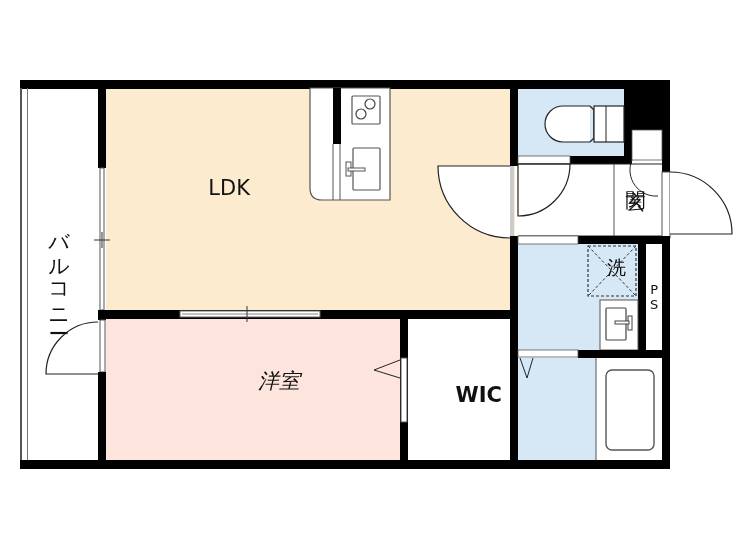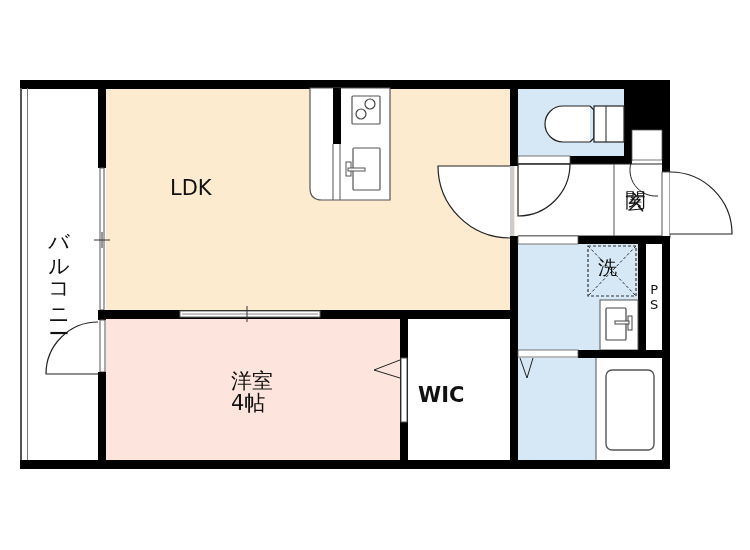--- a/index.html
+++ b/index.html
@@ -1,18 +1,18 @@
 <!DOCTYPE html>
 <html><head>
 <meta charset="utf-8">
 <style>
   html, body { margin: 0; padding: 0; background: #ffffff; }
   body { width: 750px; height: 550px; position: relative; overflow: hidden; font-family: "DejaVu Sans", sans-serif; }
   #plan { position: absolute; left: 0; top: 0; width: 750px; height: 550px; }
-  .label { position: absolute; color: #111; text-align: left; line-height: 1.05; white-space: nowrap; font-family: "DejaVu Sans", sans-serif; }
+  .label { position: absolute; color: #111; text-align: right; line-height: 1.05; white-space: nowrap; font-family: "DejaVu Sans", sans-serif; }
   .room-label { font-size: 21px; }
   .vert { writing-mode: vertical-rl; text-orientation: upright; letter-spacing: 2px; }
 </style>
 </head>
 <body>
 
 <svg id="plan" viewBox="0 0 750 550" xmlns="http://www.w3.org/2000/svg">
 
   <rect x="28" y="88" width="70" height="372" fill="#ffffff"></rect>
   <rect x="106" y="88" width="409" height="222" fill="#fdebd0"></rect>
@@ -107,23 +107,22 @@
   <rect x="518" y="350" width="60" height="7" fill="#fff" stroke="#555" stroke-width="0.8"></rect>
   <polyline points="520,358 527,378 533,358" fill="none" stroke="#222" stroke-width="1"></polyline>
   <line x1="596" y1="358" x2="596" y2="460" stroke="#555" stroke-width="1"></line>
   <rect x="606" y="370" width="48" height="80" rx="6" fill="#fff" stroke="#555" stroke-width="1.4"></rect>
 </svg>
 
 <div class="label room-label" style="left:170px; top:177px; width:80px;">
   <div>LDK</div>
 </div>
 
-<div class="label room-label" style="left:231px; top:370px; width:80px;">
+<div class="label room-label" style="left:220px; top:370px; width:80px;font-style:italic;">
   <div>洋室</div>
-  <div>4帖</div>
 </div>
 
 <div class="label room-label" style="left:418px; top:384px; width:84px;font-weight:bold;">WIC</div>
 
 <div class="label vert" style="left:48px; top:218px; font-size:21px;">バルコニー</div>
 
 <div class="label vert" style="left:625px; top:175px; font-size:20px; letter-spacing:0;">玄関</div>
 
 <div class="label" style="left:598px; top:258px; font-size:19px; width:28px;">洗</div>
 

